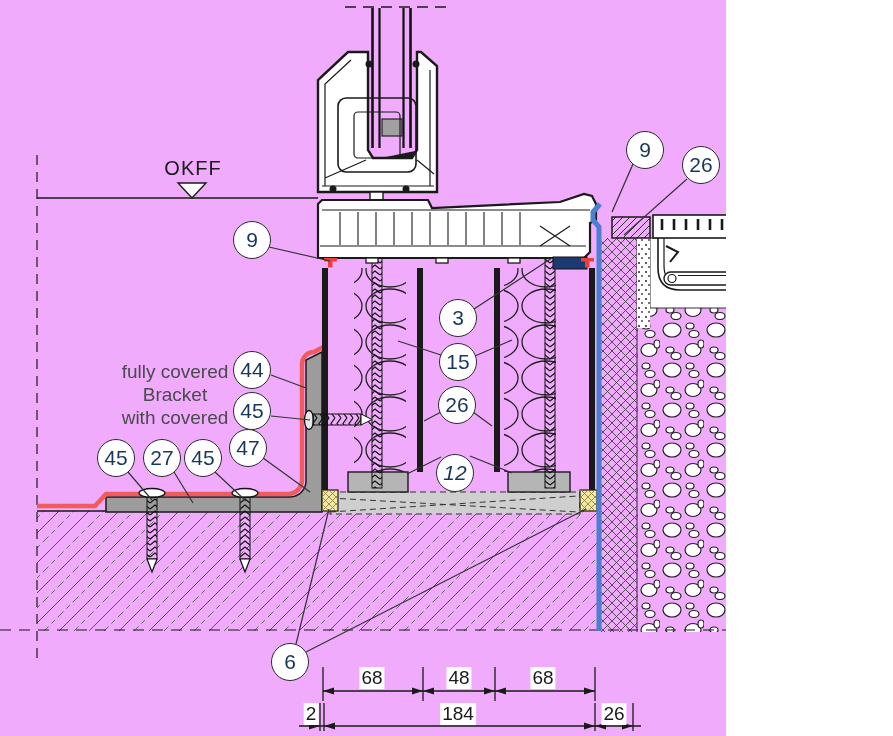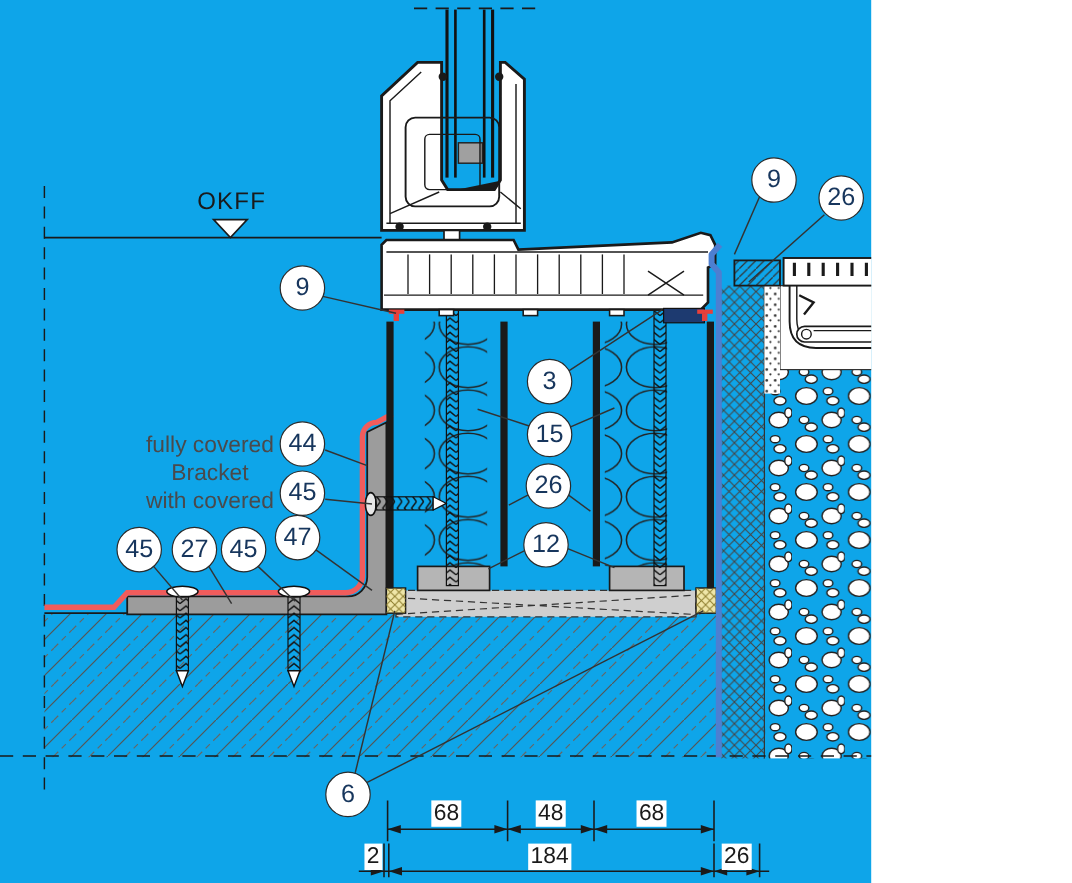--- a/index.html
+++ b/index.html
@@ -1,16 +1,16 @@
 <!DOCTYPE html>
 <html><head>
 <meta charset="utf-8">
 <style>
   html,body{margin:0;padding:0;background:#fff;}
-  .canvas{position:relative;width:726px;height:736px;background:#0ea5e9;overflow:hidden;
+  .canvas{position:relative;width:726px;height:736px;background:#f0abfc;overflow:hidden;
           font-family:"Liberation Sans", sans-serif;color:#222;}
   .canvas svg{position:absolute;left:0;top:0;}
   .callout{position:absolute;width:38px;height:38px;border:1.6px solid #2b2b2b;border-radius:50%;
            background:#fff;display:flex;align-items:center;justify-content:center;
            font-size:21px;color:#17365d;box-sizing:border-box;z-index:5;}
   .label-okff{position:absolute;font-size:20px;color:#1a1a1a;letter-spacing:1px;z-index:4;}
   .note{position:absolute;text-align:center;font-size:19px;line-height:23px;color:#4a4a4c;z-index:4;}
   .note span{display:block;}
   .dim{position:absolute;transform:translateX(-50%);font-size:19px;color:#1a1a1a;z-index:4;background:#fff;padding:0 2px;}
 </style>
@@ -309,21 +309,21 @@
   <span>Bracket</span>
   <span>with covered</span>
 </div>
 
 <div class="callout" style="left:233px;top:221px;">9</div>
 <div class="callout" style="left:626px;top:131px;">9</div>
 <div class="callout" style="left:682px;top:146px;">26</div>
 <div class="callout" style="left:439px;top:299px;">3</div>
 <div class="callout" style="left:439px;top:343px;">15</div>
 <div class="callout" style="left:438px;top:386px;">26</div>
-<div class="callout" style="left:436px;top:435px;">12</div>
+<div class="callout" style="left:436px;top:454px;font-style:italic;">12</div>
 <div class="callout" style="left:233px;top:351px;">44</div>
 <div class="callout" style="left:233px;top:392px;">45</div>
 <div class="callout" style="left:229px;top:429px;">47</div>
 <div class="callout" style="left:97px;top:439px;">45</div>
 <div class="callout" style="left:143px;top:439px;">27</div>
 <div class="callout" style="left:184px;top:439px;">45</div>
 <div class="callout" style="left:271px;top:643px;">6</div>
 
 <div class="dim" style="left:372px;top:667px;">68</div>
 <div class="dim" style="left:459px;top:667px;">48</div>

